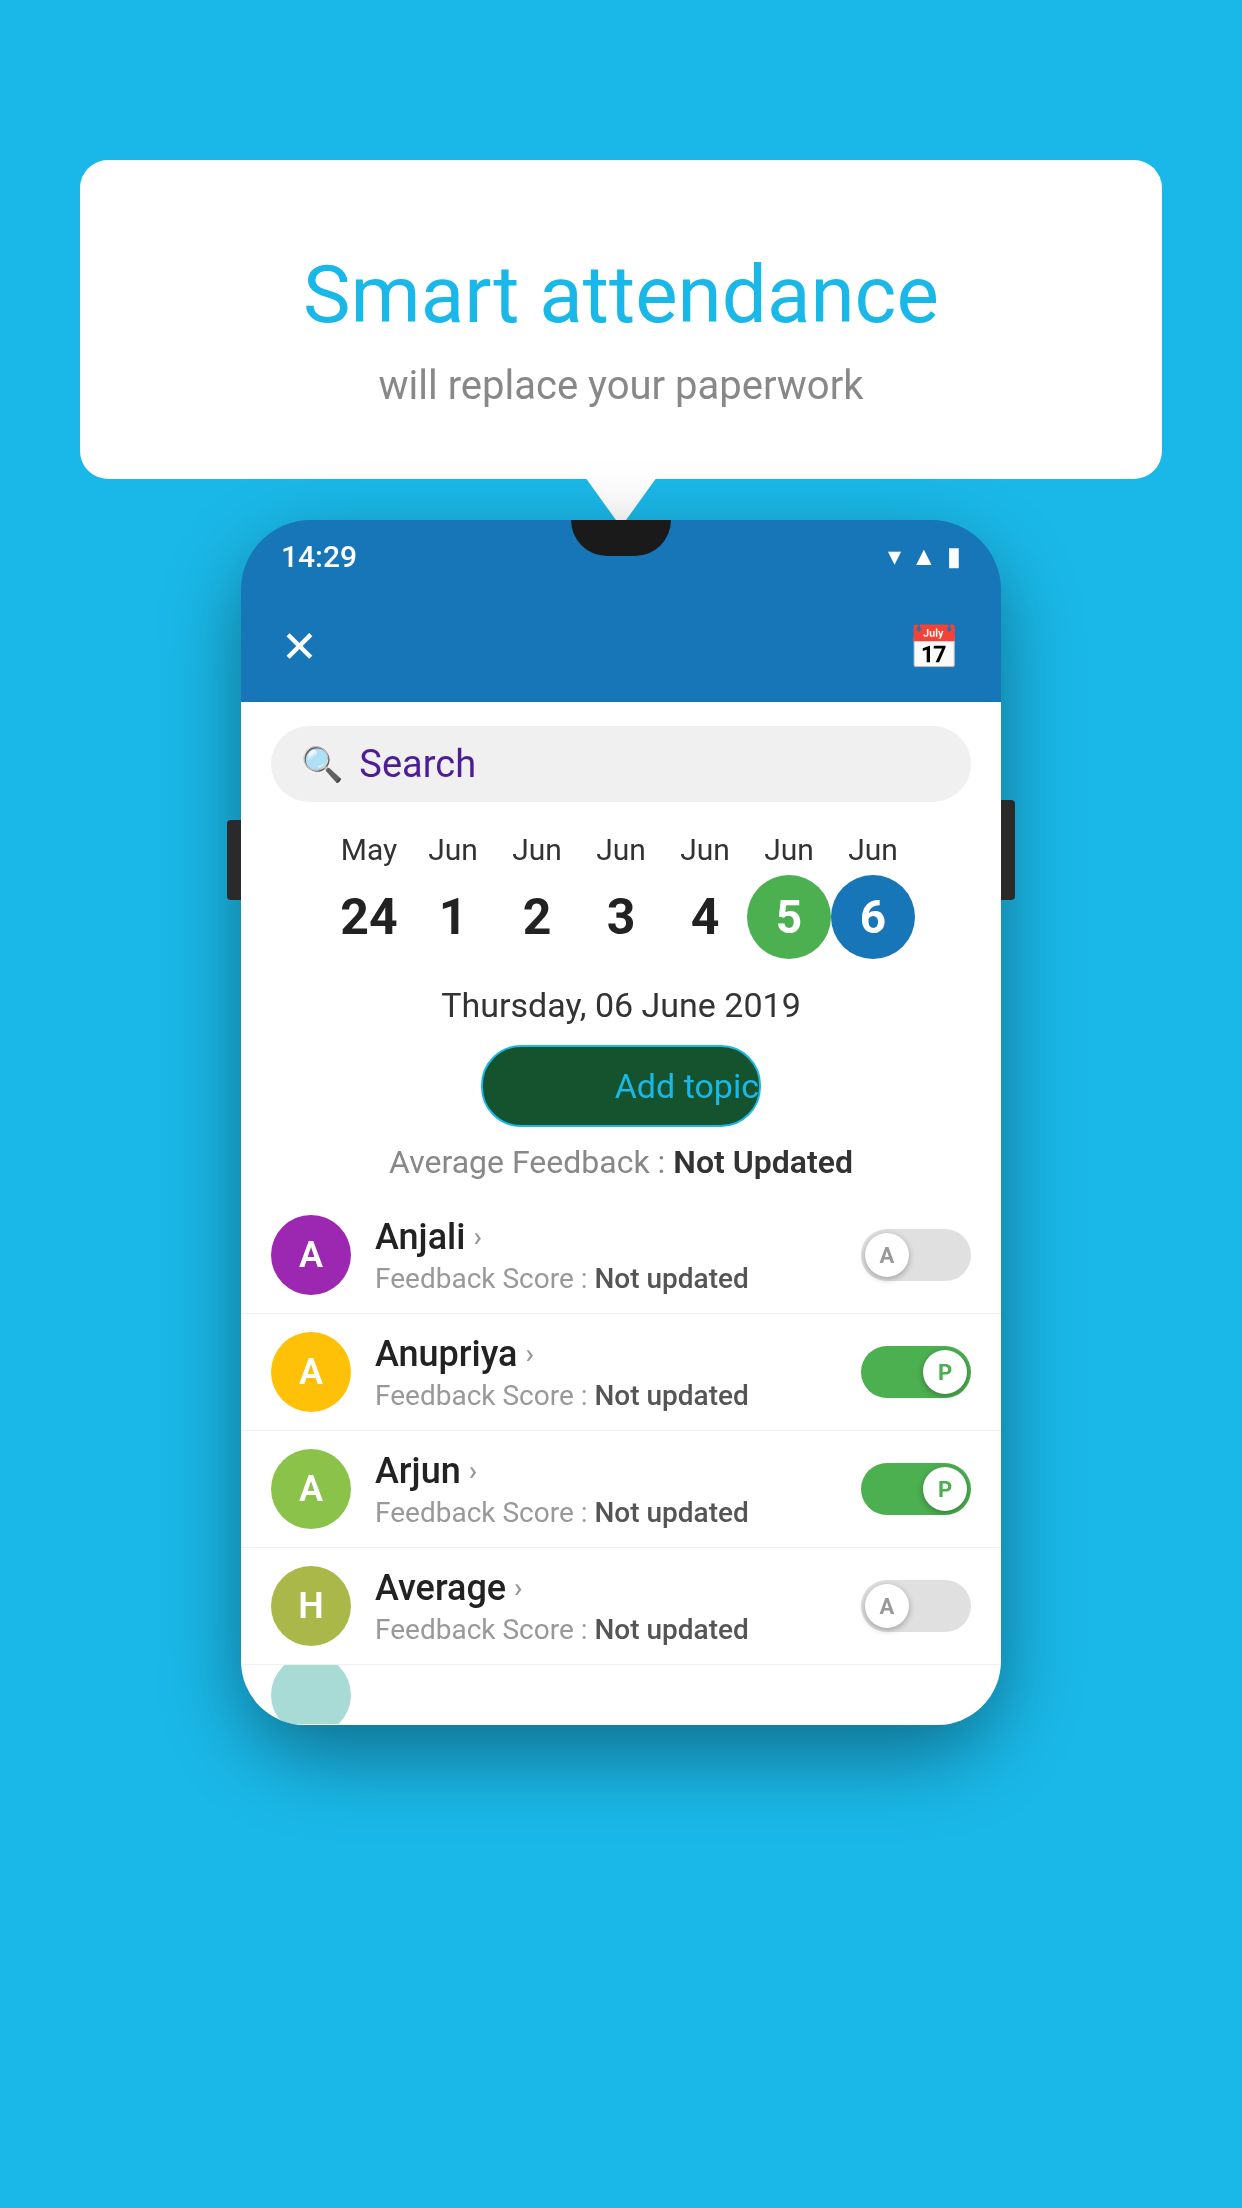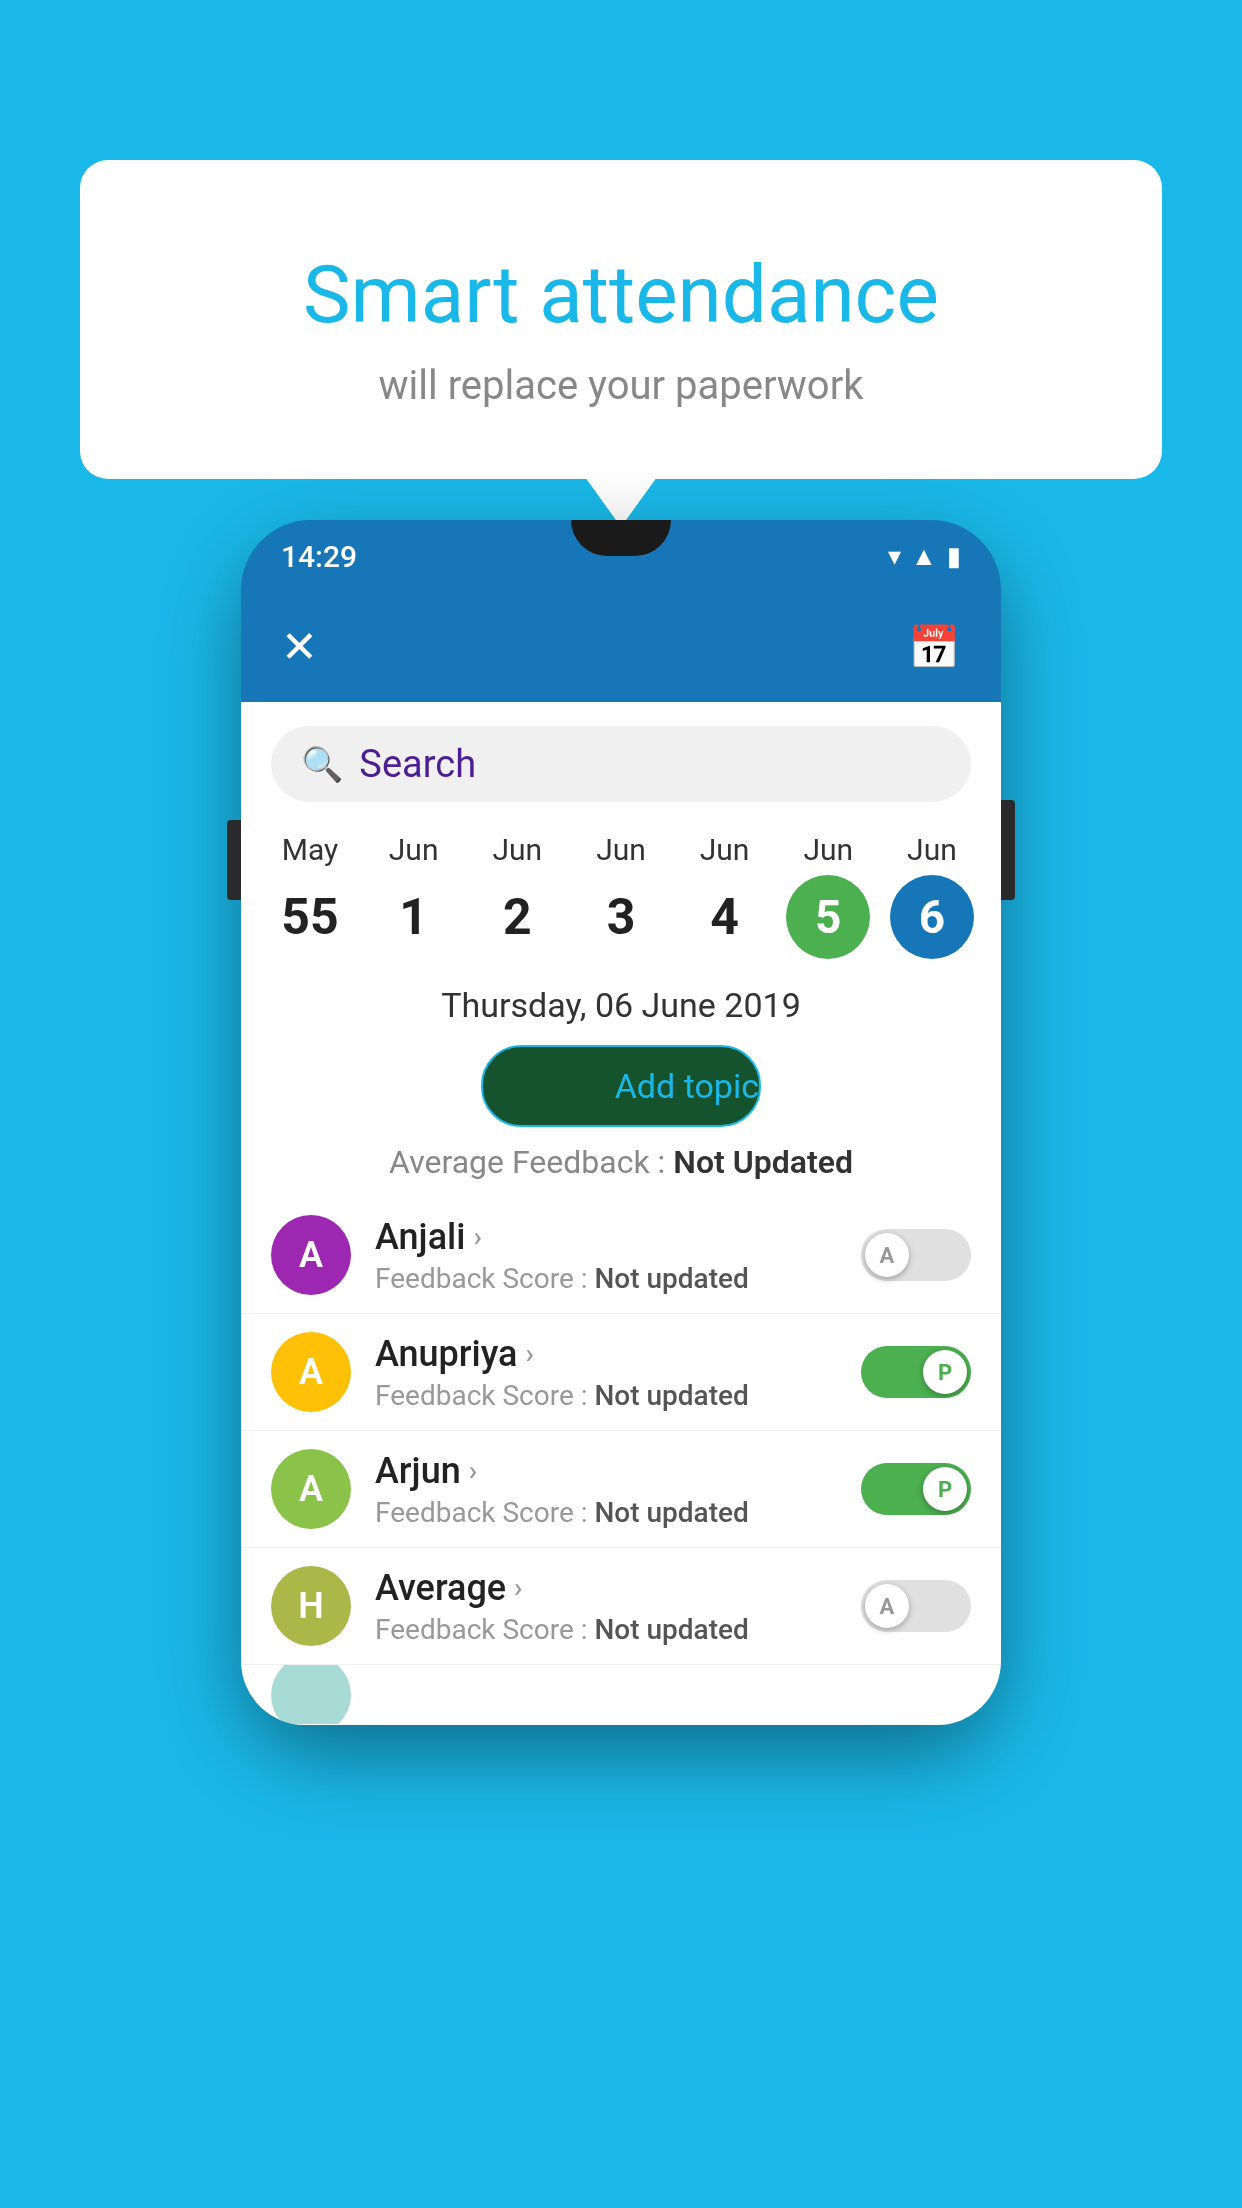--- a/index.html
+++ b/index.html
@@ -168,21 +168,21 @@
 
     .search-text {
       color: #4c1d95;
       font-size: 38px;
     }
 
     
     .calendar-row {
       display: flex;
       align-items: flex-end;
-      justify-content: space-between;
+      justify-content: center;
       padding: 20px 27px 10px;
     }
 
     .cal-day {
       display: flex;
       flex-direction: column;
       align-items: center;
       gap: 8px;
     }
 
@@ -415,21 +415,21 @@
     <div class="app-content">
 
       <div class="search-bar">
         <span class="search-icon-symbol">🔍</span>
         <span class="search-text">Search</span>
       </div>
 
       <div class="calendar-row">
         <div class="cal-day">
           <span class="cal-month">May</span>
-          <span class="cal-date">55</span>
+          <span class="cal-date">24</span>
         </div>
         <div class="cal-day">
           <span class="cal-month">Jun</span>
           <span class="cal-date">1</span>
         </div>
         <div class="cal-day">
           <span class="cal-month">Jun</span>
           <span class="cal-date">2</span>
         </div>
         <div class="cal-day">

